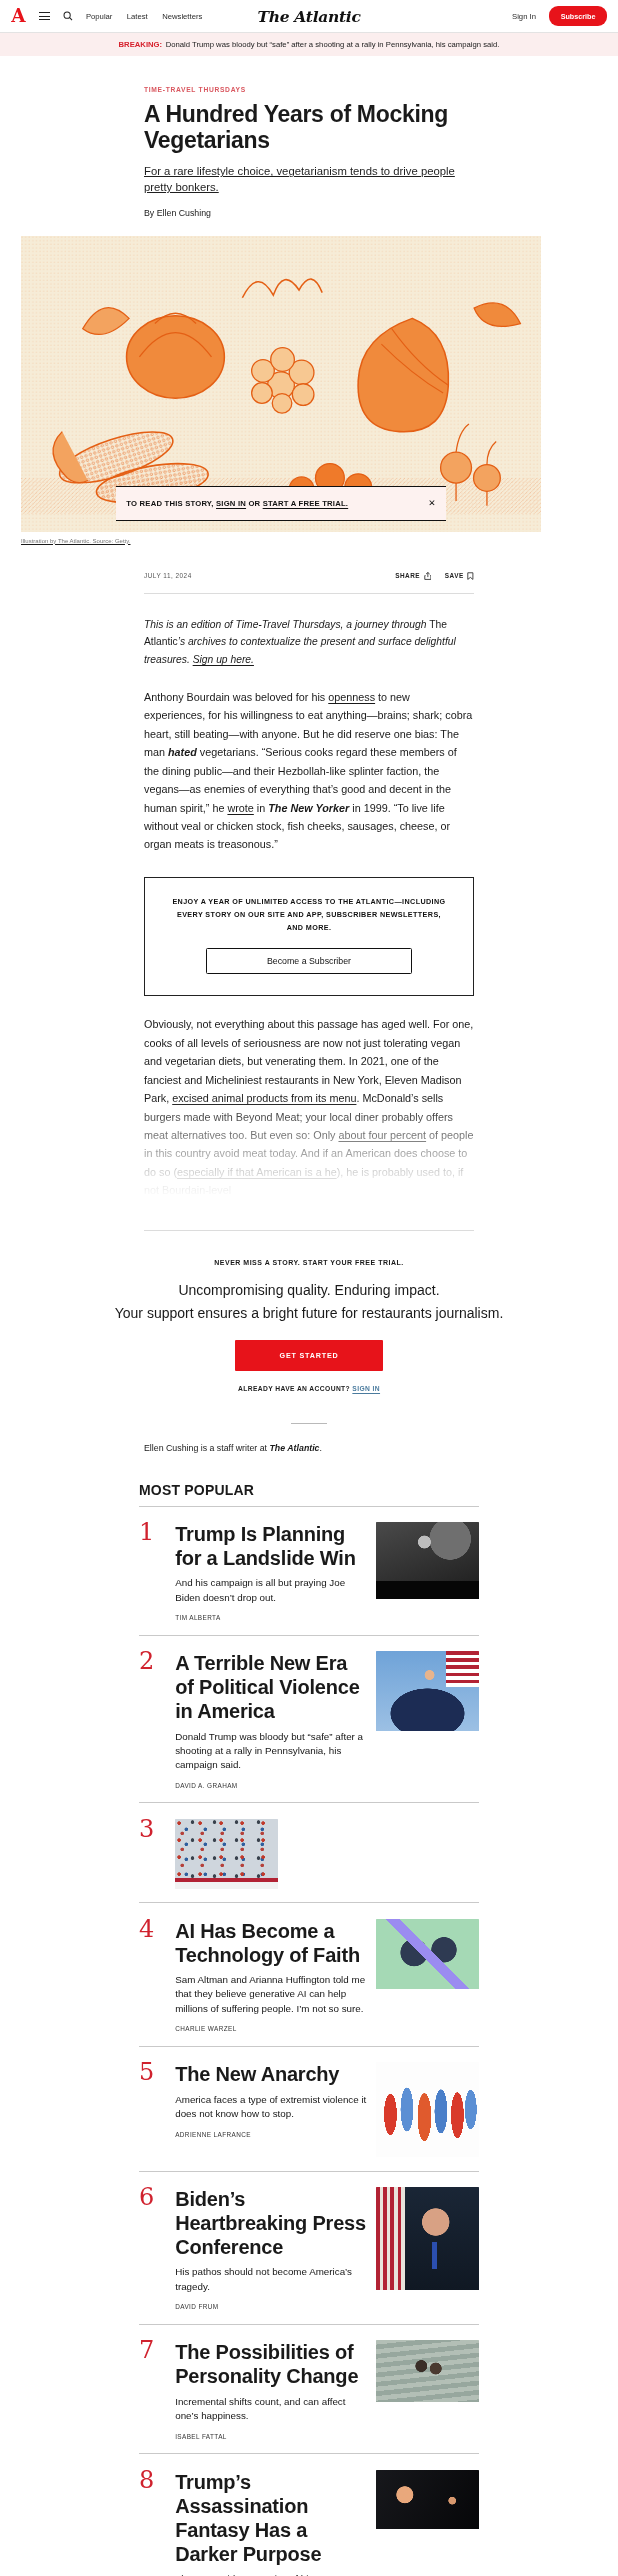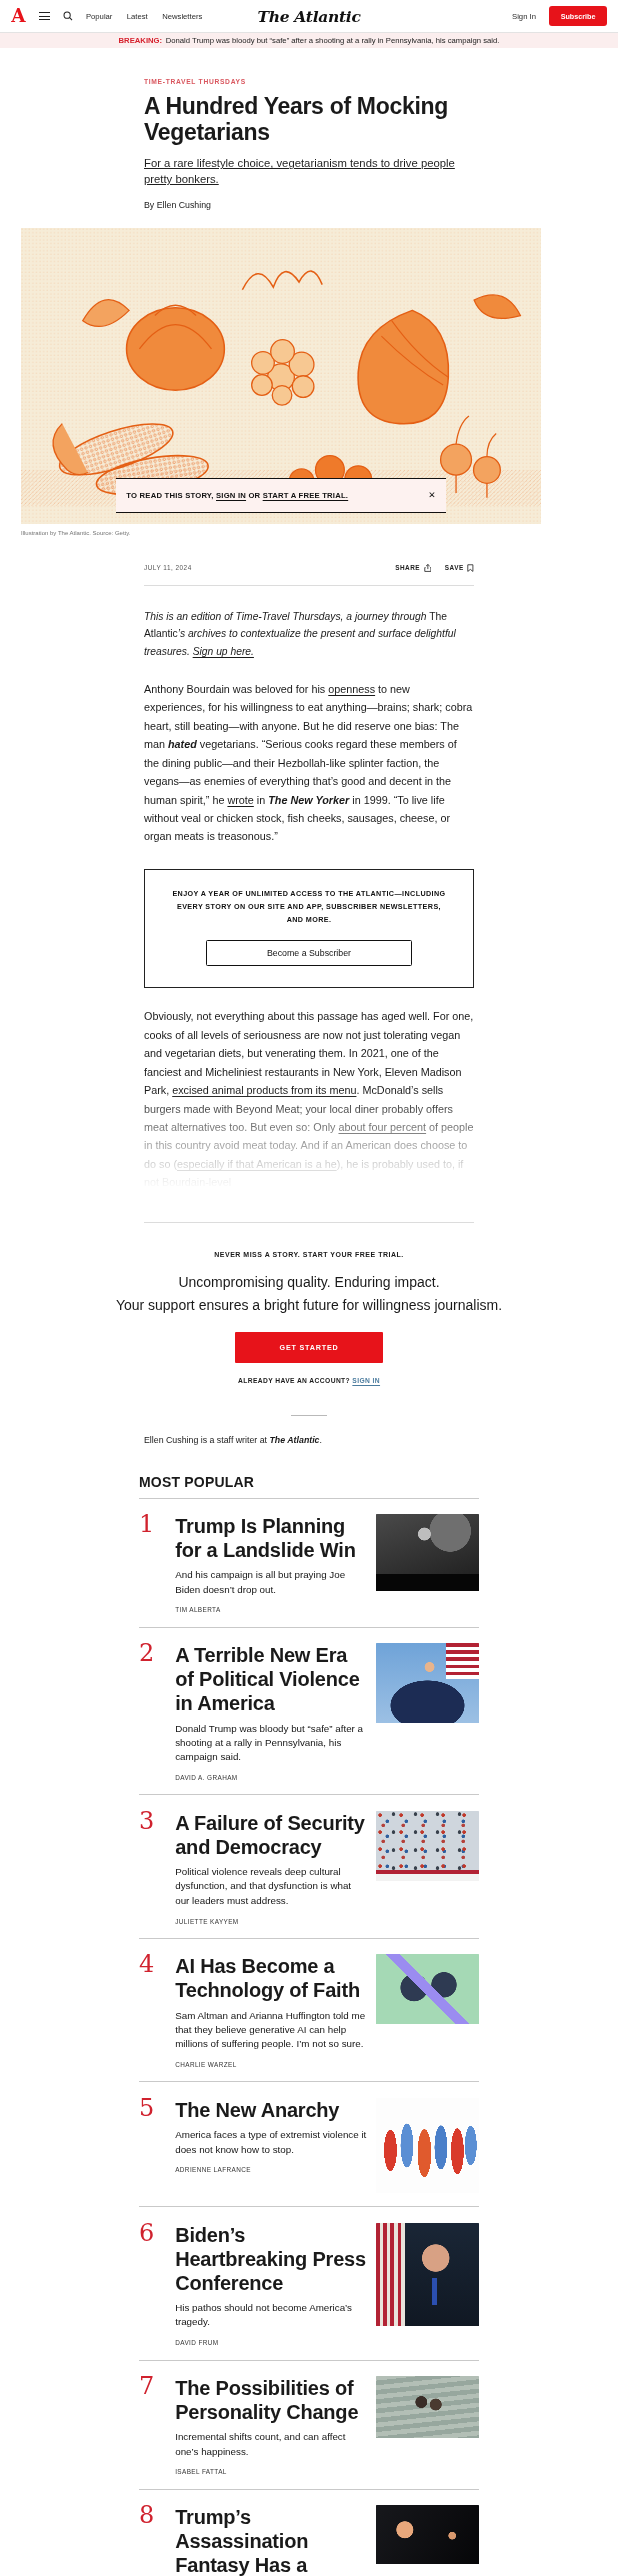--- a/index.html
+++ b/index.html
@@ -10,36 +10,36 @@
   
   .site-header { height:33px; border-bottom:0.5px solid #e3e3e3; display:flex; align-items:center; padding:0 11.3px; position:relative; background:#fff; }
   .logo-a { font-family:"DejaVu Serif",serif; font-size:18.5px; font-weight:700; color:#e7131a; line-height:1; margin-right:13.4px; }
   .hamburger { width:11.3px; height:8.2px; display:flex; flex-direction:column; justify-content:space-between; margin-right:12.4px; cursor:pointer; }
   .hamburger span { height:1px; background:#222; }
   .search-btn { margin-right:13.4px; display:flex; align-items:center; cursor:pointer; }
   .top-nav { display:flex; gap:14.4px; font-size:7.7px; color:#2b2b2b; }
   .masthead { position:absolute; left:50%; transform:translateX(-50%); font-family:"DejaVu Serif",serif; font-style:italic; font-weight:700; font-size:15.5px; letter-spacing:-0.3px; color:#111; }
   .header-right { margin-left:auto; display:flex; align-items:center; gap:13.4px; }
   .sign-in { font-size:7.7px; color:#2b2b2b; }
-  .subscribe-btn { background:#e7131a; color:#fff; font-size:7.2px; font-weight:700; padding:5.7px 11.3px; border:none; border-radius:3px; cursor:pointer; }
+  .subscribe-btn { background:#e7131a; color:#fff; font-size:7.2px; font-weight:700; padding:5.7px 11.3px; border:none; border-radius:9px; cursor:pointer; }
 
   
-  .breaking { height:15px; background:#fbeeee; display:flex; align-items:center; justify-content:center; font-size:7.7px; gap:3.6px; }
+  .breaking { height:23px; background:#fbeeee; display:flex; align-items:center; justify-content:center; font-size:7.7px; gap:3.6px; }
   .breaking b { color:#d6212d; font-weight:700; }
   .breaking span { color:#222; }
 
   
   .col { width:330px; margin:0 auto; }
   .article-head { padding-top:30px; }
   .kicker { font-size:6.7px; font-weight:600; letter-spacing:0.7px; color:#d9565e; }
   h1.title { font-size:23px; line-height:1.13; font-weight:700; letter-spacing:-0.3px; margin-top:8.2px; }
   .subtitle { margin-top:10.3px; font-size:11.3px; line-height:1.42; color:#1f1f1f;text-decoration:underline; }
   .byline { margin-top:12.4px; font-size:8.8px; }
 
-  figure.hero { width:576px; margin:18.5px auto 0; position:relative; }
+  figure.hero { width:576px; margin:18.5px auto 0; position:relative;text-decoration:underline; }
   .hero-art { width:520px; height:296px; display:block; }
   .paybar { position:absolute; left:95px; bottom:23px; width:330px; background:#fdf2f0; border-top:1px solid #111; border-bottom:1px solid #111; padding:11.3px 10.3px; display:flex; align-items:center; justify-content:space-between; font-size:7.7px; font-weight:700; letter-spacing:0.2px; color:#111; }
   .paybar .close-x { font-size:8.8px; font-weight:400; cursor:pointer; margin-left:9.3px; }
   figcaption { margin-top:5.2px; font-size:6px; color:#757575; }
 
   .meta-row { margin-top:28px; display:flex; align-items:center; justify-content:space-between; }
   .pub-date { font-size:6.4px; letter-spacing:0.5px; color:#555; }
   .share-save { display:flex; align-items:center; gap:13.4px; font-size:6.4px; font-weight:700; letter-spacing:0.5px; color:#222; }
   .share-save .act { display:flex; align-items:center; gap:3.6px; cursor:pointer; }
 
@@ -210,21 +210,21 @@
 <div class="fadewrap">
   <p class="para col"><span>Obviously, not everything about this passage has aged well. For one, cooks of all levels of seriousness are now not just tolerating vegan and vegetarian diets, but venerating them. In 2021, one of the fanciest and Micheliniest restaurants in New York, Eleven Madison Park, </span><span class="r-link">excised animal products from its menu</span><span>. McDonald’s sells burgers made with Beyond Meat; your local diner probably offers meat alternatives too. But even so: Only </span><span class="r-link">about four percent</span><span> of people in this country avoid meat today. And if an American does choose to do so (</span><span class="r-link">especially if that American is a he</span><span>), he is probably used to, if not Bourdain-level</span></p>
 </div>
 
 <hr class="div2 col">
 
 <div class="cta">
   <div class="cta-eyebrow">NEVER MISS A STORY. START YOUR FREE TRIAL.</div>
   <div class="cta-big">
     <div>Uncompromising quality. Enduring impact.</div>
-    <div>Your support ensures a bright future for willingness journalism.</div>
+    <div>Your support ensures a bright future for restaurants journalism.</div>
   </div>
   <button class="cta-btn">GET STARTED</button>
   <div class="cta-already"><span>ALREADY HAVE AN ACCOUNT? </span><span class="r-signin">SIGN IN</span></div>
 </div>
 
 <hr class="bio-rule col">
 <p class="bio col"><span>Ellen Cushing is a staff writer at </span><span class="r-italic">The Atlantic</span><span>.</span></p>
 
 <section class="mp">
   <h2>MOST POPULAR</h2>
@@ -243,25 +243,20 @@
         <div class="mp-num">2</div>
         <div>
           <h3 class="mp-title">A Terrible New Era of Political Violence in America</h3>
           <p class="mp-dek">Donald Trump was bloody but “safe” after a shooting at a rally in Pennsylvania, his campaign said.</p>
           <div class="mp-author">DAVID A. GRAHAM</div>
         </div>
         <div class="th th-trump-fist-flag"></div>
       </div>
       <div class="mp-item">
         <div class="mp-num">3</div>
-        <div>
-          <h3 class="mp-title">A Failure of Security and Democracy</h3>
-          <p class="mp-dek">Political violence reveals deep cultural dysfunction, and that dysfunction is what our leaders must address.</p>
-          <div class="mp-author">JULIETTE KAYYEM</div>
-        </div>
         <div class="th th-rally-crowd"></div>
       </div>
       <div class="mp-item">
         <div class="mp-num">4</div>
         <div>
           <h3 class="mp-title">AI Has Become a Technology of Faith</h3>
           <p class="mp-dek">Sam Altman and Arianna Huffington told me that they believe generative AI can help millions of suffering people. I’m not so sure.</p>
           <div class="mp-author">CHARLIE WARZEL</div>
         </div>
         <div class="th th-altman-huffington"></div>

